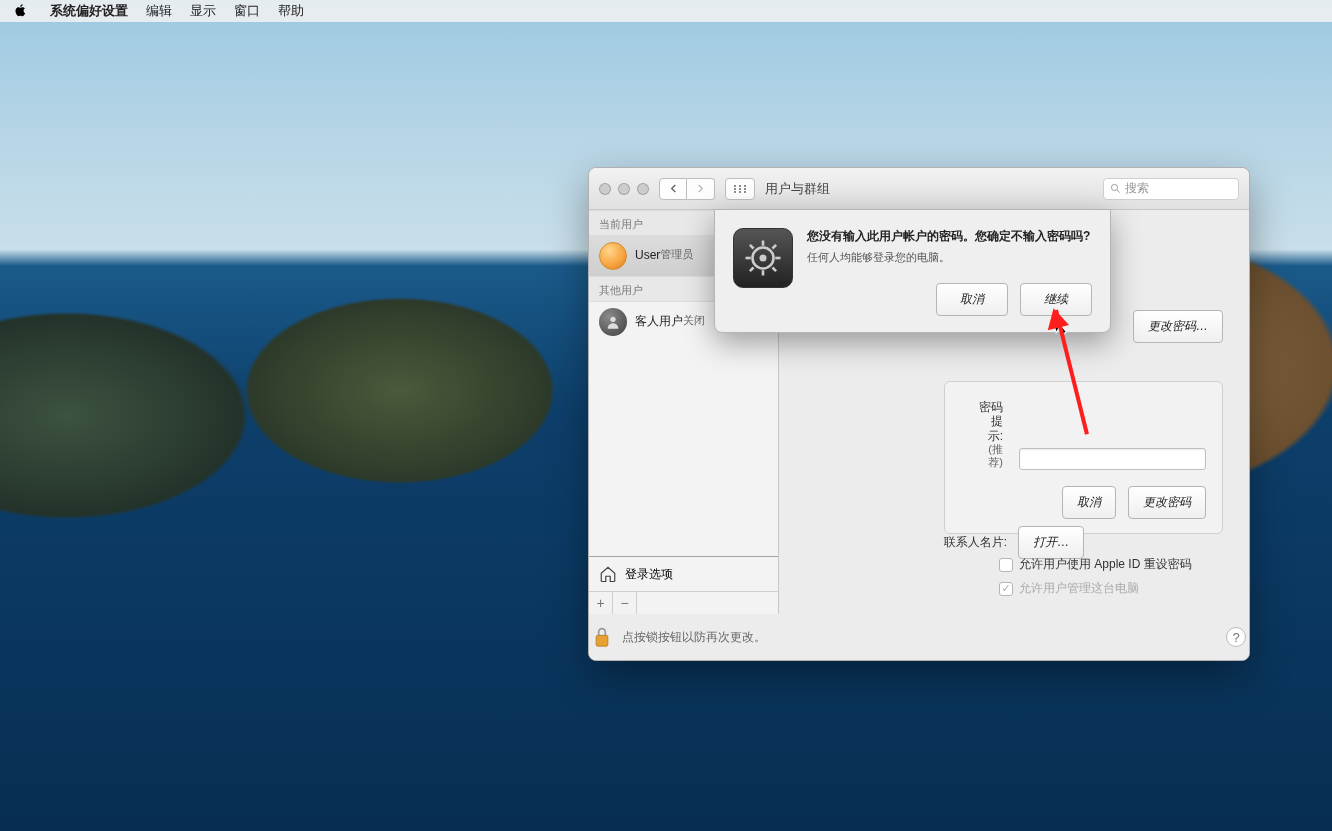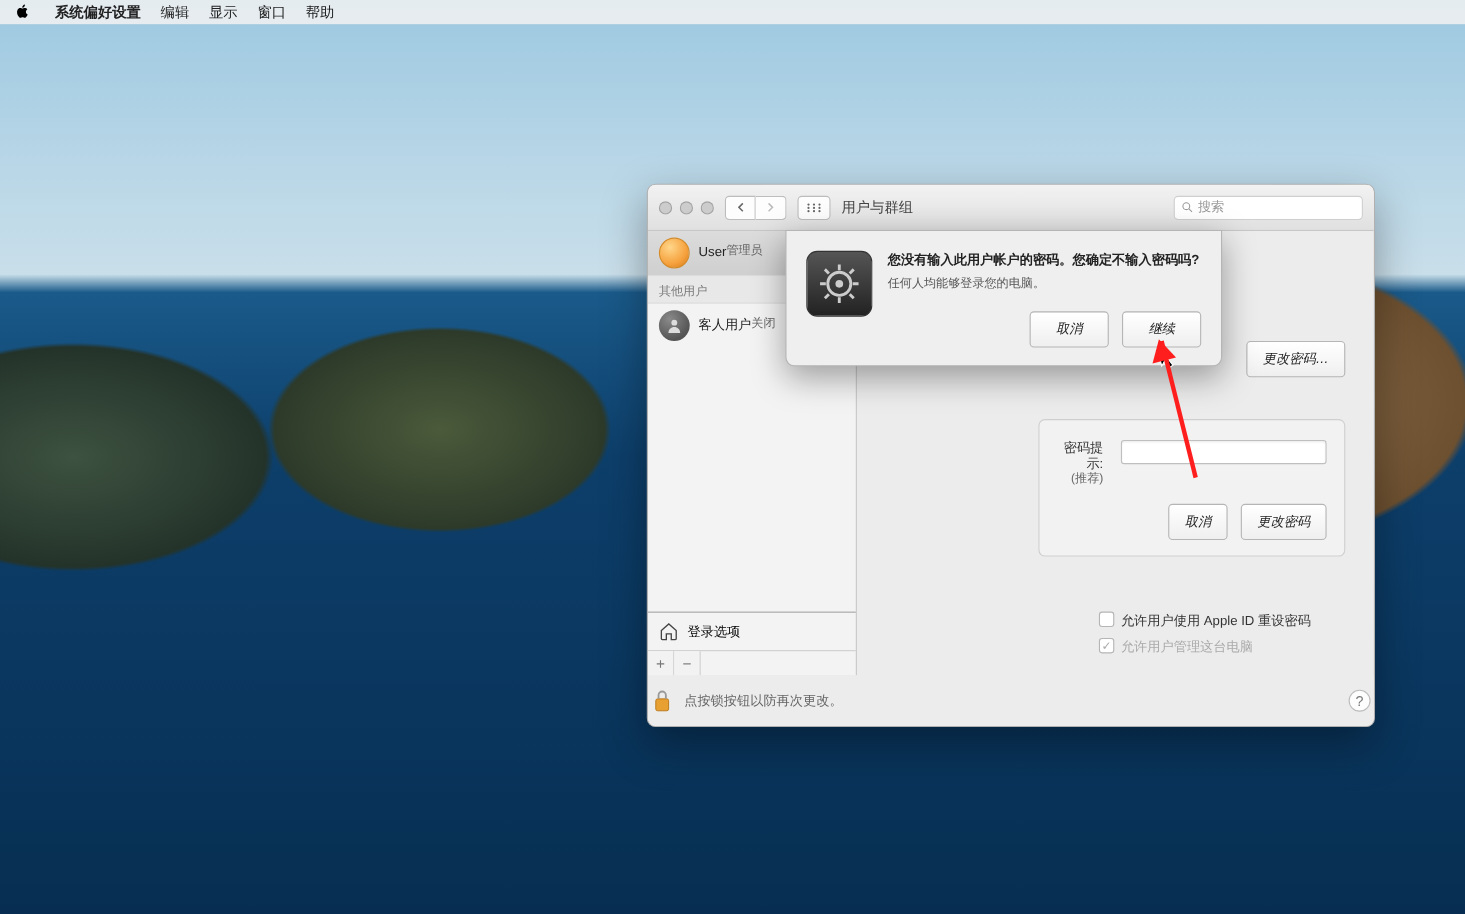--- a/index.html
+++ b/index.html
@@ -41,21 +41,21 @@
     }
     .titlebar { height: 42px; background: linear-gradient(#f2f2f2,#e0e0e0); border-bottom: 1px solid #c7c7c7; display: flex; align-items: center; padding: 0 10px; gap: 10px; }
     .traffic { display: flex; gap: 7px; }
     .traffic-dot { width: 12px; height: 12px; border-radius: 50%; border: 0.5px solid rgba(0,0,0,0.2); background: #ccc; }
     .navbtns { display: flex; }
     .navbtn { width: 28px; height: 22px; background: #fdfdfd; border: 1px solid #bdbdbd; display: flex; align-items: center; justify-content: center; font-size: 12px; color: #666; }
     .navbtn.l { border-radius: 4px 0 0 4px; }
     .navbtn.r { border-radius: 0 4px 4px 0; border-left: none; color: #bbb; }
     .gridbtn { width: 30px; height: 22px; background: #fdfdfd; border: 1px solid #bdbdbd; border-radius: 4px; display: flex; align-items: center; justify-content: center; font-size: 11px; color: #666; }
     .win-title { flex: 1; text-align: left; font-size: 13px; color: #444; padding-right: 40px; }
-    .search { width: 172px; height: 22px; border: 1px solid #cfcfcf; border-radius: 4px; background: #fff; display: flex; align-items: center; padding: 0 6px; font-size: 12px; color: #999; gap: 4px; }
+    .search { width: 136px; height: 22px; border: 1px solid #cfcfcf; border-radius: 4px; background: #fff; display: flex; align-items: center; padding: 0 6px; font-size: 12px; color: #999; gap: 4px; }
     .search svg { flex: none; }
 
     .content { flex: 1; display: flex; }
     .sidebar { width: 190px; border-right: 1px solid #c7c7c7; display: flex; flex-direction: column; background: #f3f3f3; }
     .sidebar-scroll { flex: 1; overflow: auto; }
     .sidehdr { font-size: 11px; color: #7a7a7a; padding: 6px 10px 3px; background: #e8e8e8; border-top: 1px solid #dcdcdc; border-bottom: 1px solid #dcdcdc; }
     .urow { display: flex; align-items: center; gap: 8px; padding: 6px 10px; }
     .urow.sel { background: linear-gradient(#dcdcdc,#cfcfcf); }
     .urow .txt { display: flex; flex-direction: row; font-size: 12px; line-height: 1.15; }
     .urow .txt .n { color: #222; }
@@ -69,30 +69,30 @@
 
     .main { flex: 1; position: relative; padding: 14px 18px; font-size: 13px; color: #333; }
     .changepw-link { position: absolute; top: 100px; right: 26px; font-size: 12px; }
     .macbtn { height: 33px; padding: 0 14px; background: linear-gradient(#fff,#efefef); border: 1px solid #b5b5b5; border-radius: 4px; font-size: 12px; color: #222; box-shadow: 0 1px 0 rgba(255,255,255,0.6) inset; display: inline-flex; align-items: center; justify-content: center; font-style: italic; }
 
     .inner-panel {
       position: absolute; left: 165px; top: 171px; right: 26px;
       background: #f2f2f2; border: 1px solid #cfcfcf; border-radius: 6px;
       padding: 18px 16px 14px;
     }
-    .row-hint { display: flex; align-items: flex-start; gap: 16px; margin-bottom: 16px; }
+    .row-hint { display: flex; align-items: flex-end; gap: 16px; margin-bottom: 16px; margin-left: 15px; }
     .row-hint .lbl { width: 74px; text-align: right; font-size: 12px; color: #333; line-height: 1.2; }
     .row-hint .sub { font-size: 11px; color: #666; }
     .row-hint input { flex: 1; height: 22px; border: 1px solid #bfbfbf; border-radius: 3px; box-shadow: inset 0 1px 2px rgba(0,0,0,0.08); padding: 0 4px; }
     .btn-row { display: flex; gap: 12px; justify-content: flex-end; }
 
     .contact-row { position: absolute; left: 0; right: 0; top: 316px; text-align: center; font-size: 12px; }
     .contact-row .macbtn { margin-left: 8px; }
 
-    .cb-row { position: absolute; left: 220px; font-size: 12px; display: flex; gap: 6px; }
+    .cb-row { position: absolute; left: 220px; font-size: 12px; display: flex; align-items: center; gap: 6px; }
     .cb1 { top: 346px; color: #333; }
     .cb2 { top: 370px; color: #aaa; }
     .cbox { width: 14px; height: 14px; border: 1px solid #b5b5b5; border-radius: 3px; background: #fff; display: inline-flex; align-items: center; justify-content: center; font-size: 11px; color: #aaa; }
 
     .footer {
       height: 46px; background: #ececec;
       display: flex; align-items: center; padding: 0 3px; gap: 10px;
       font-size: 12px; color: #666;
     }
     .lock { width: 20px; height: 26px; }
@@ -190,20 +190,21 @@
           <circle cx="6.5" cy="6.5" r="4.5" stroke="#999" stroke-width="1.4" fill="none"></circle>
           <line x1="10" y1="10" x2="14" y2="14" stroke="#999" stroke-width="1.4"></line>
         </svg>
       <span>搜索</span>
     </div>
   </div>
 
   <div class="content">
     <div class="sidebar">
       <div class="sidebar-scroll">
+        <div class="sidehdr">当前用户</div>
         <div class="urow sel">
           <div class="avatar u"></div>
           <div class="txt">
             <span class="n">User</span>
             <span class="r">管理员</span>
           </div>
         </div>
         <div class="sidehdr">其他用户</div>
         <div class="urow">
           <div class="avatar g">
@@ -240,20 +241,24 @@
             <div class="sub">(推荐)</div>
           </div>
           <input type="text" style="">
         </div>
         <div class="btn-row">
           <button class="macbtn">取消</button>
           <button class="macbtn">更改密码</button>
         </div>
       </div>
 
+      <div class="contact-row">
+        <span>联系人名片:</span>
+        <button class="macbtn">打开…</button>
+      </div>
 
       <div class="cb-row cb1">
         <span class="cbox"></span>
         <span>允许用户使用 Apple ID 重设密码</span>
       </div>
       <div class="cb-row cb2">
         <span class="cbox">✓</span>
         <span>允许用户管理这台电脑</span>
       </div>
     </div>

